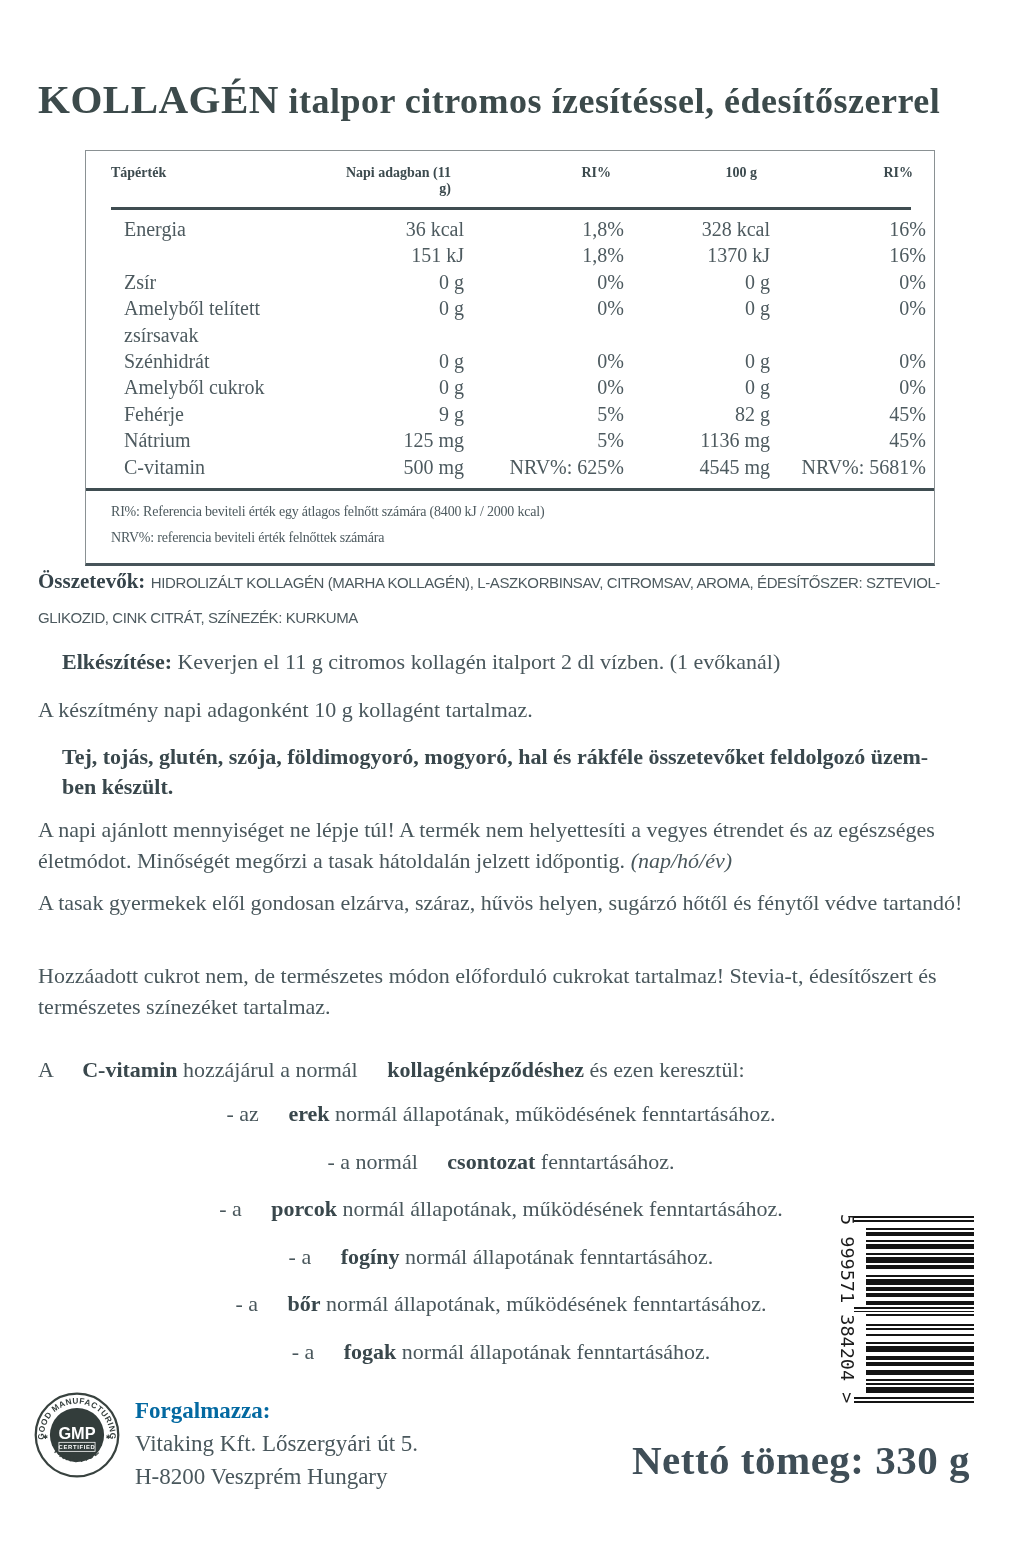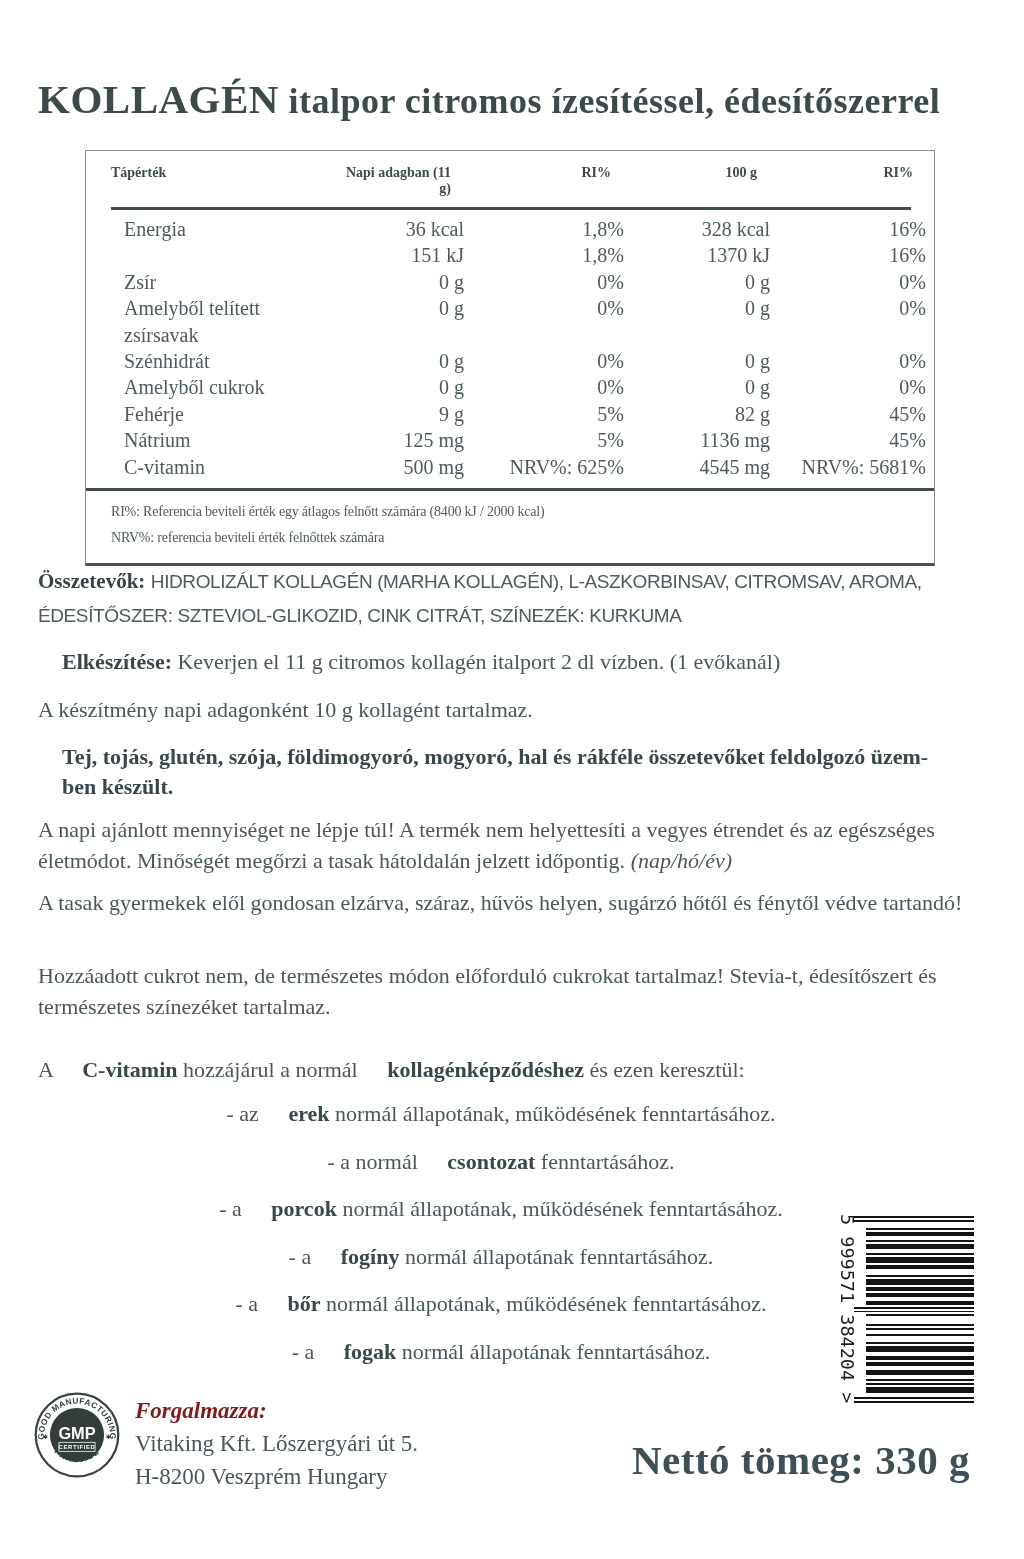--- a/index.html
+++ b/index.html
@@ -27,35 +27,35 @@
   .nt-head .nt-c1{text-align:right;margin-left:10px;}
   .nt-rule{height:3px;background:#3f4d51;margin:0 0 6px 0;}
   .nt-rule2{height:3px;background:#3f4d51;margin:8px -23px 8px -25px;}
   .nt-row{line-height:26.4px;margin-left:13px;}
   .nt-foot{font-size:14px;line-height:26px;letter-spacing:-0.2px;color:#4d5a5f;margin:0;}
 
   
   .para{position:absolute;left:38px;right:60px;font-size:22px;line-height:31px;margin:0;}
   .ing{top:564px;line-height:33px;}
   .ing-label{font-weight:bold;color:#35434a;font-size:21px;}
-  .ing-text{font-family:"Liberation Sans",sans-serif;font-size:19px;letter-spacing:-0.4px;color:#4d5a5f;}
+  .ing-text{font-family:"Liberation Sans",sans-serif;font-size:15px;letter-spacing:-0.4px;color:#4d5a5f;}
   .prep{top:646px;}
   .daily{top:694px;}
   .allergen{top:742px;font-weight:bold;color:#39474c;line-height:30px;}
   .overdose{top:814px;}
   .storage{top:887px;}
   .sugar{top:960px;}
   .cvit{top:1054px;}
   .benefits{position:absolute;left:38px;right:60px;top:1100px;text-align:center;}
   .benefits p{font-size:22px;line-height:27px;margin:0 0 20.5px 0;}
 
   
   .gmp{position:absolute;left:34px;top:1392px;width:86px;height:86px;}
   .dist{position:absolute;left:135px;top:1394px;font-size:23px;line-height:33px;}
-  .dist-label{font-weight:bold;color:#7f1d1d;font-style:italic;}
+  .dist-label{font-weight:bold;color:#0369a1;}
   .netw{position:absolute;right:54px;top:1436px;font-size:41px;font-weight:bold;color:#3f4e57;letter-spacing:0.5px;}
 
   
   .barcode{position:absolute;left:840px;top:1214px;width:134px;height:192px;}
   .bc-inner{position:absolute;left:0;top:0;width:192px;height:134px;
             transform-origin:0 0;transform:rotate(90deg) translateY(-134px);}
   .bc-bars{position:absolute;left:2px;top:0;width:188px;height:120px;display:flex;align-items:flex-start;}
   .bc-m{flex:0 0 calc(100% / 95);height:108px;}
   .bc-bar{background:#141414;}
   .bc-guard{height:120px;}

